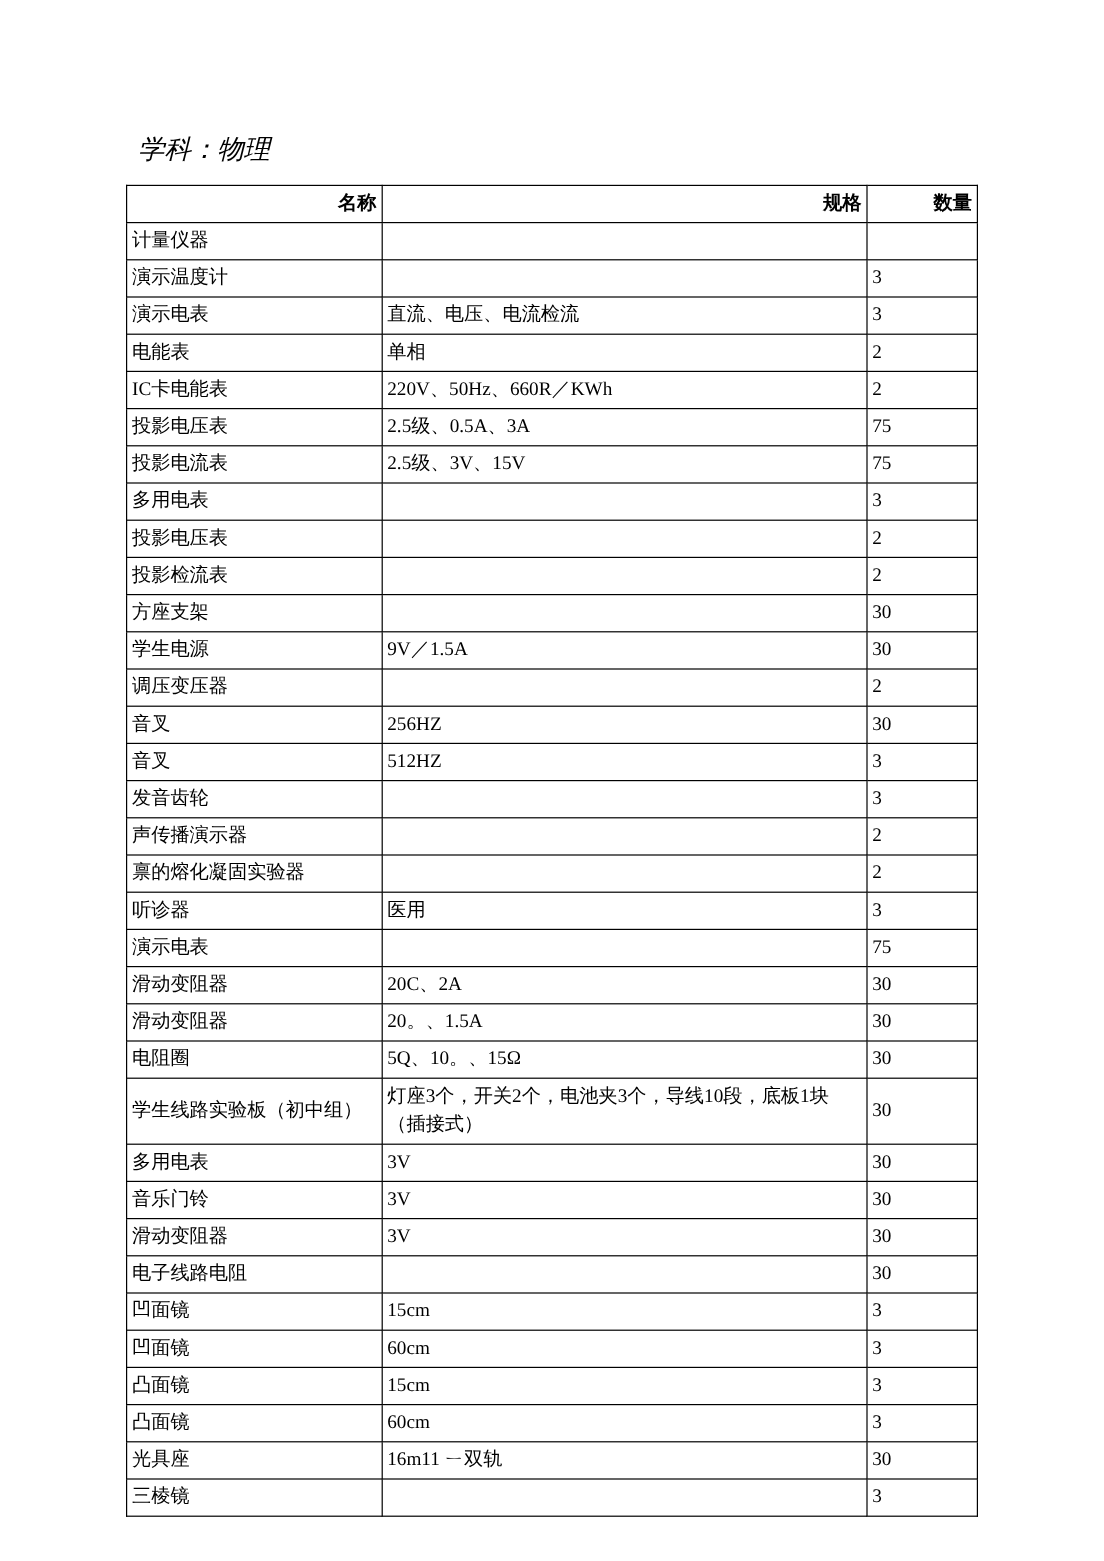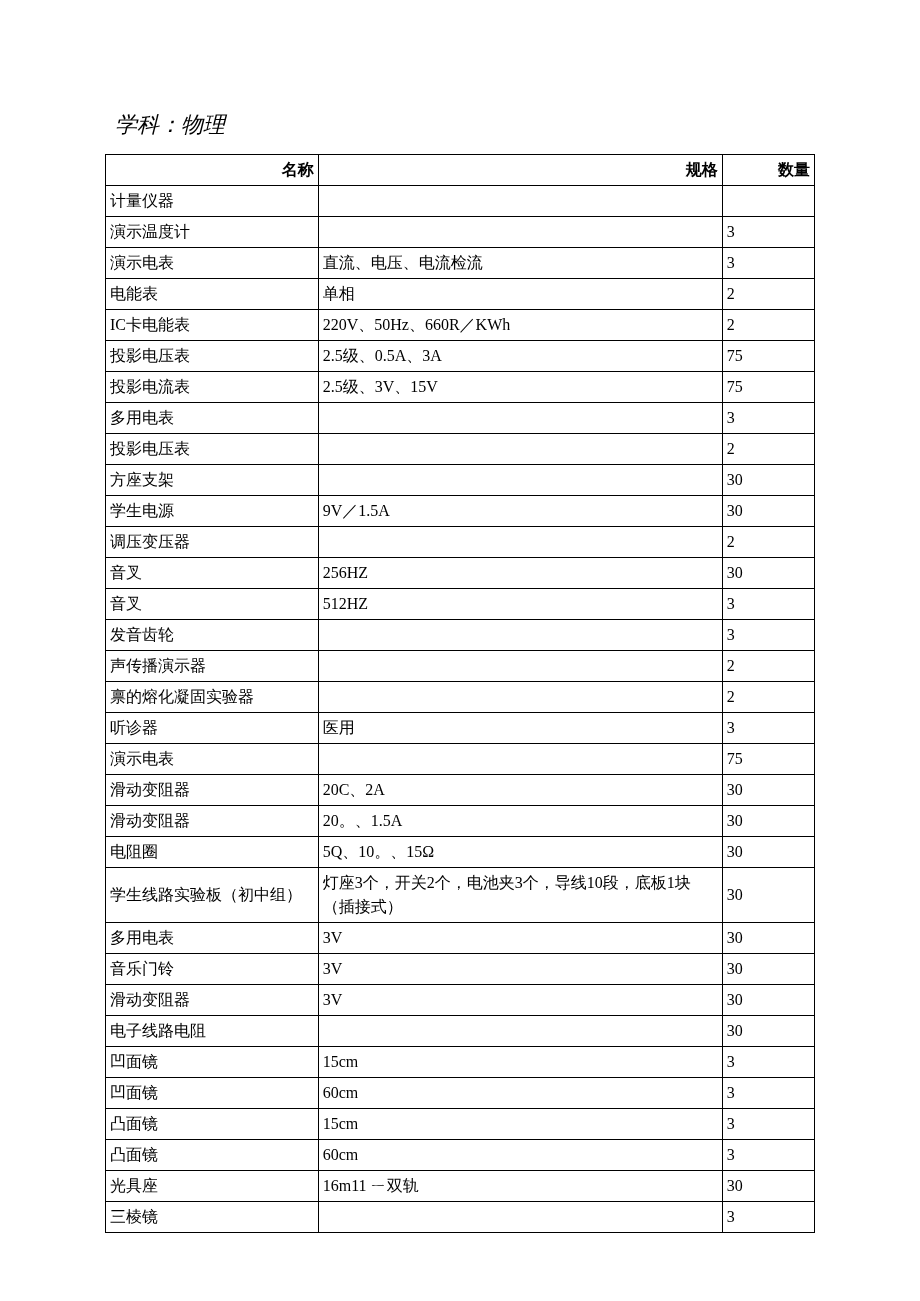--- a/index.html
+++ b/index.html
@@ -100,20 +100,25 @@
         <td class="name">多用电表</td>
         <td class="spec"></td>
         <td class="qty">3</td>
       </tr>
       <tr>
         <td class="name">投影电压表</td>
         <td class="spec"></td>
         <td class="qty">2</td>
       </tr>
       <tr>
+        <td class="name">投影检流表</td>
+        <td class="spec"></td>
+        <td class="qty">2</td>
+      </tr>
+      <tr>
         <td class="name">方座支架</td>
         <td class="spec"></td>
         <td class="qty">30</td>
       </tr>
       <tr>
         <td class="name">学生电源</td>
         <td class="spec">9V／1.5A</td>
         <td class="qty">30</td>
       </tr>
       <tr>

